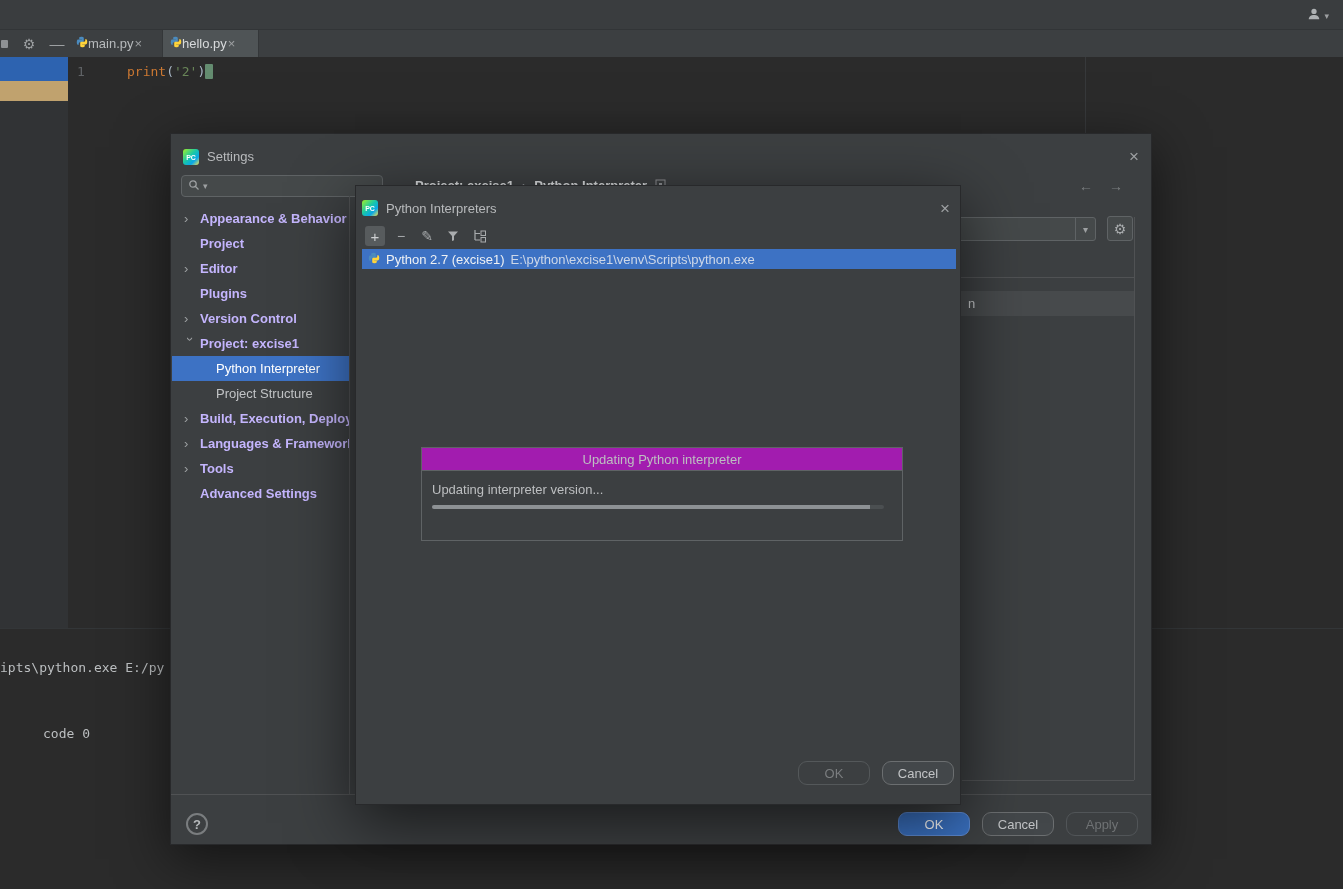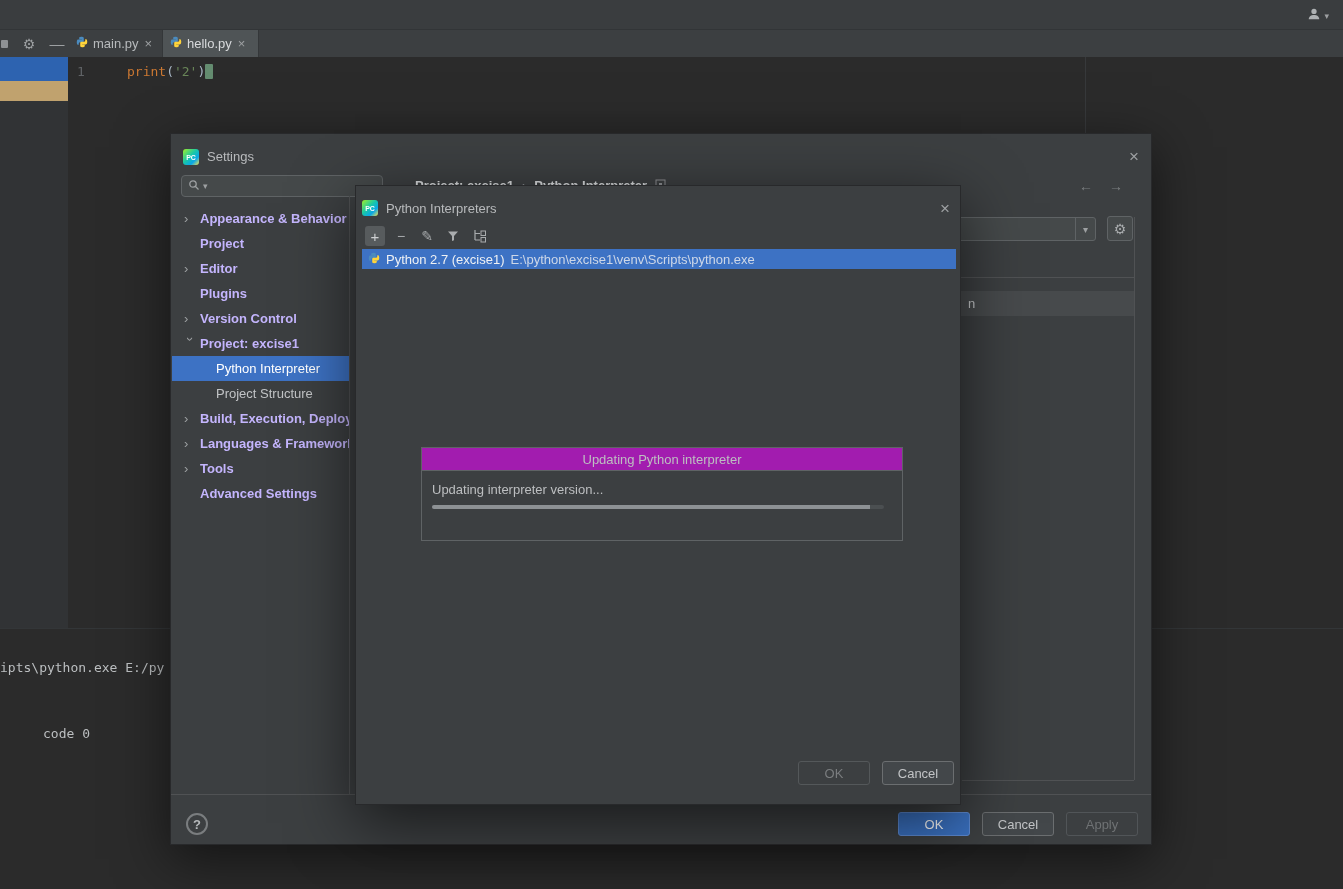--- a/index.html
+++ b/index.html
@@ -10,21 +10,21 @@
   
   .topbar{position:absolute;left:0;top:0;width:100%;height:30px;background:#3a3d3f;border-bottom:1px solid #323537;}
   .user-menu{position:absolute;right:14px;top:7px;display:flex;align-items:center;gap:3px;cursor:pointer;}
   .caret-down{font-size:9px;color:#9da0a2;}
 
   .tabstrip{position:absolute;left:0;top:30px;width:100%;height:27px;background:#3c3f41;}
   .stub{position:absolute;left:1px;top:10px;width:7px;height:8px;background:#8e9194;border-radius:1px;}
   .strip-btn{position:absolute;top:0;height:27px;width:22px;display:flex;align-items:center;justify-content:center;color:#9da0a2;cursor:pointer;}
   .gear-pos{left:18px;font-size:14px;}
   .min-pos{left:46px;font-size:15px;}
-  .tab{position:absolute;top:0;height:27px;display:flex;align-items:center;gap:5px;padding:0 7px;
+  .tab{position:absolute;top:0;height:27px;display:flex;align-items:center;padding:0 7px;
        border-right:1px solid #343739;color:#b7babc;cursor:pointer;}
   .tab.active{background:#4f5456;color:#d8dadc;}
   .tab-main{left:69px;width:94px;}
   .tab-hello{left:163px;width:96px;}
   .tab-close{color:#9da0a2;font-size:13px;margin-left:1px;}
 
   .left-panel{position:absolute;left:0;top:57px;width:68px;height:571px;background:#313335;}
   .sel-bar{position:absolute;left:0;top:0;width:100%;height:24px;background:#2d63b0;}
   .tan-bar{position:absolute;left:0;top:24px;width:100%;height:20px;background:#c0a26e;}
 
@@ -43,21 +43,21 @@
 
   
   .dialog{position:absolute;background:#3c3f41;border:1px solid #28292b;}
   .titlebar{position:absolute;left:0;top:8px;right:0;height:30px;}
   .pc-logo{position:absolute;left:12px;top:7px;width:16px;height:16px;border-radius:3px;
            background:linear-gradient(135deg,#a0f028 0%,#18c8a8 45%,#0aa7e8 72%,#f8e34b 100%);
            display:flex;align-items:center;justify-content:center;}
   .pc-logo span{font-size:7px;font-weight:bold;color:#fff;}
   .dlg-title{position:absolute;left:36px;top:0;height:30px;line-height:30px;color:#b8babc;}
   .dlg-close{position:absolute;right:12px;top:5px;font-size:17px;color:#9da0a2;cursor:pointer;}
-  .btn{position:absolute;width:72px;height:24px;border-radius:3px;display:flex;align-items:center;justify-content:center;cursor:pointer;}
+  .btn{position:absolute;width:72px;height:24px;border-radius:9px;display:flex;align-items:center;justify-content:center;cursor:pointer;}
 
   
   .settings{left:170px;top:133px;width:982px;height:712px;z-index:20;box-shadow:0 14px 50px rgba(0,0,0,.55);}
   .search-box{position:absolute;left:10px;top:41px;width:202px;height:22px;background:#45494a;
               border:1px solid #5f6365;border-radius:4px;display:flex;align-items:center;padding:0 6px;gap:3px;cursor:text;}
   .breadcrumb{position:absolute;left:244px;top:44px;display:flex;align-items:center;gap:8px;font-weight:bold;color:#d8dadc;white-space:nowrap;}
   .bc-sep{color:#8d9093;font-weight:normal;}
   .nav-arrows{position:absolute;right:28px;top:44px;display:flex;gap:16px;color:#7c7f81;font-size:14px;}
   .nav-arrows span{cursor:pointer;}
 

